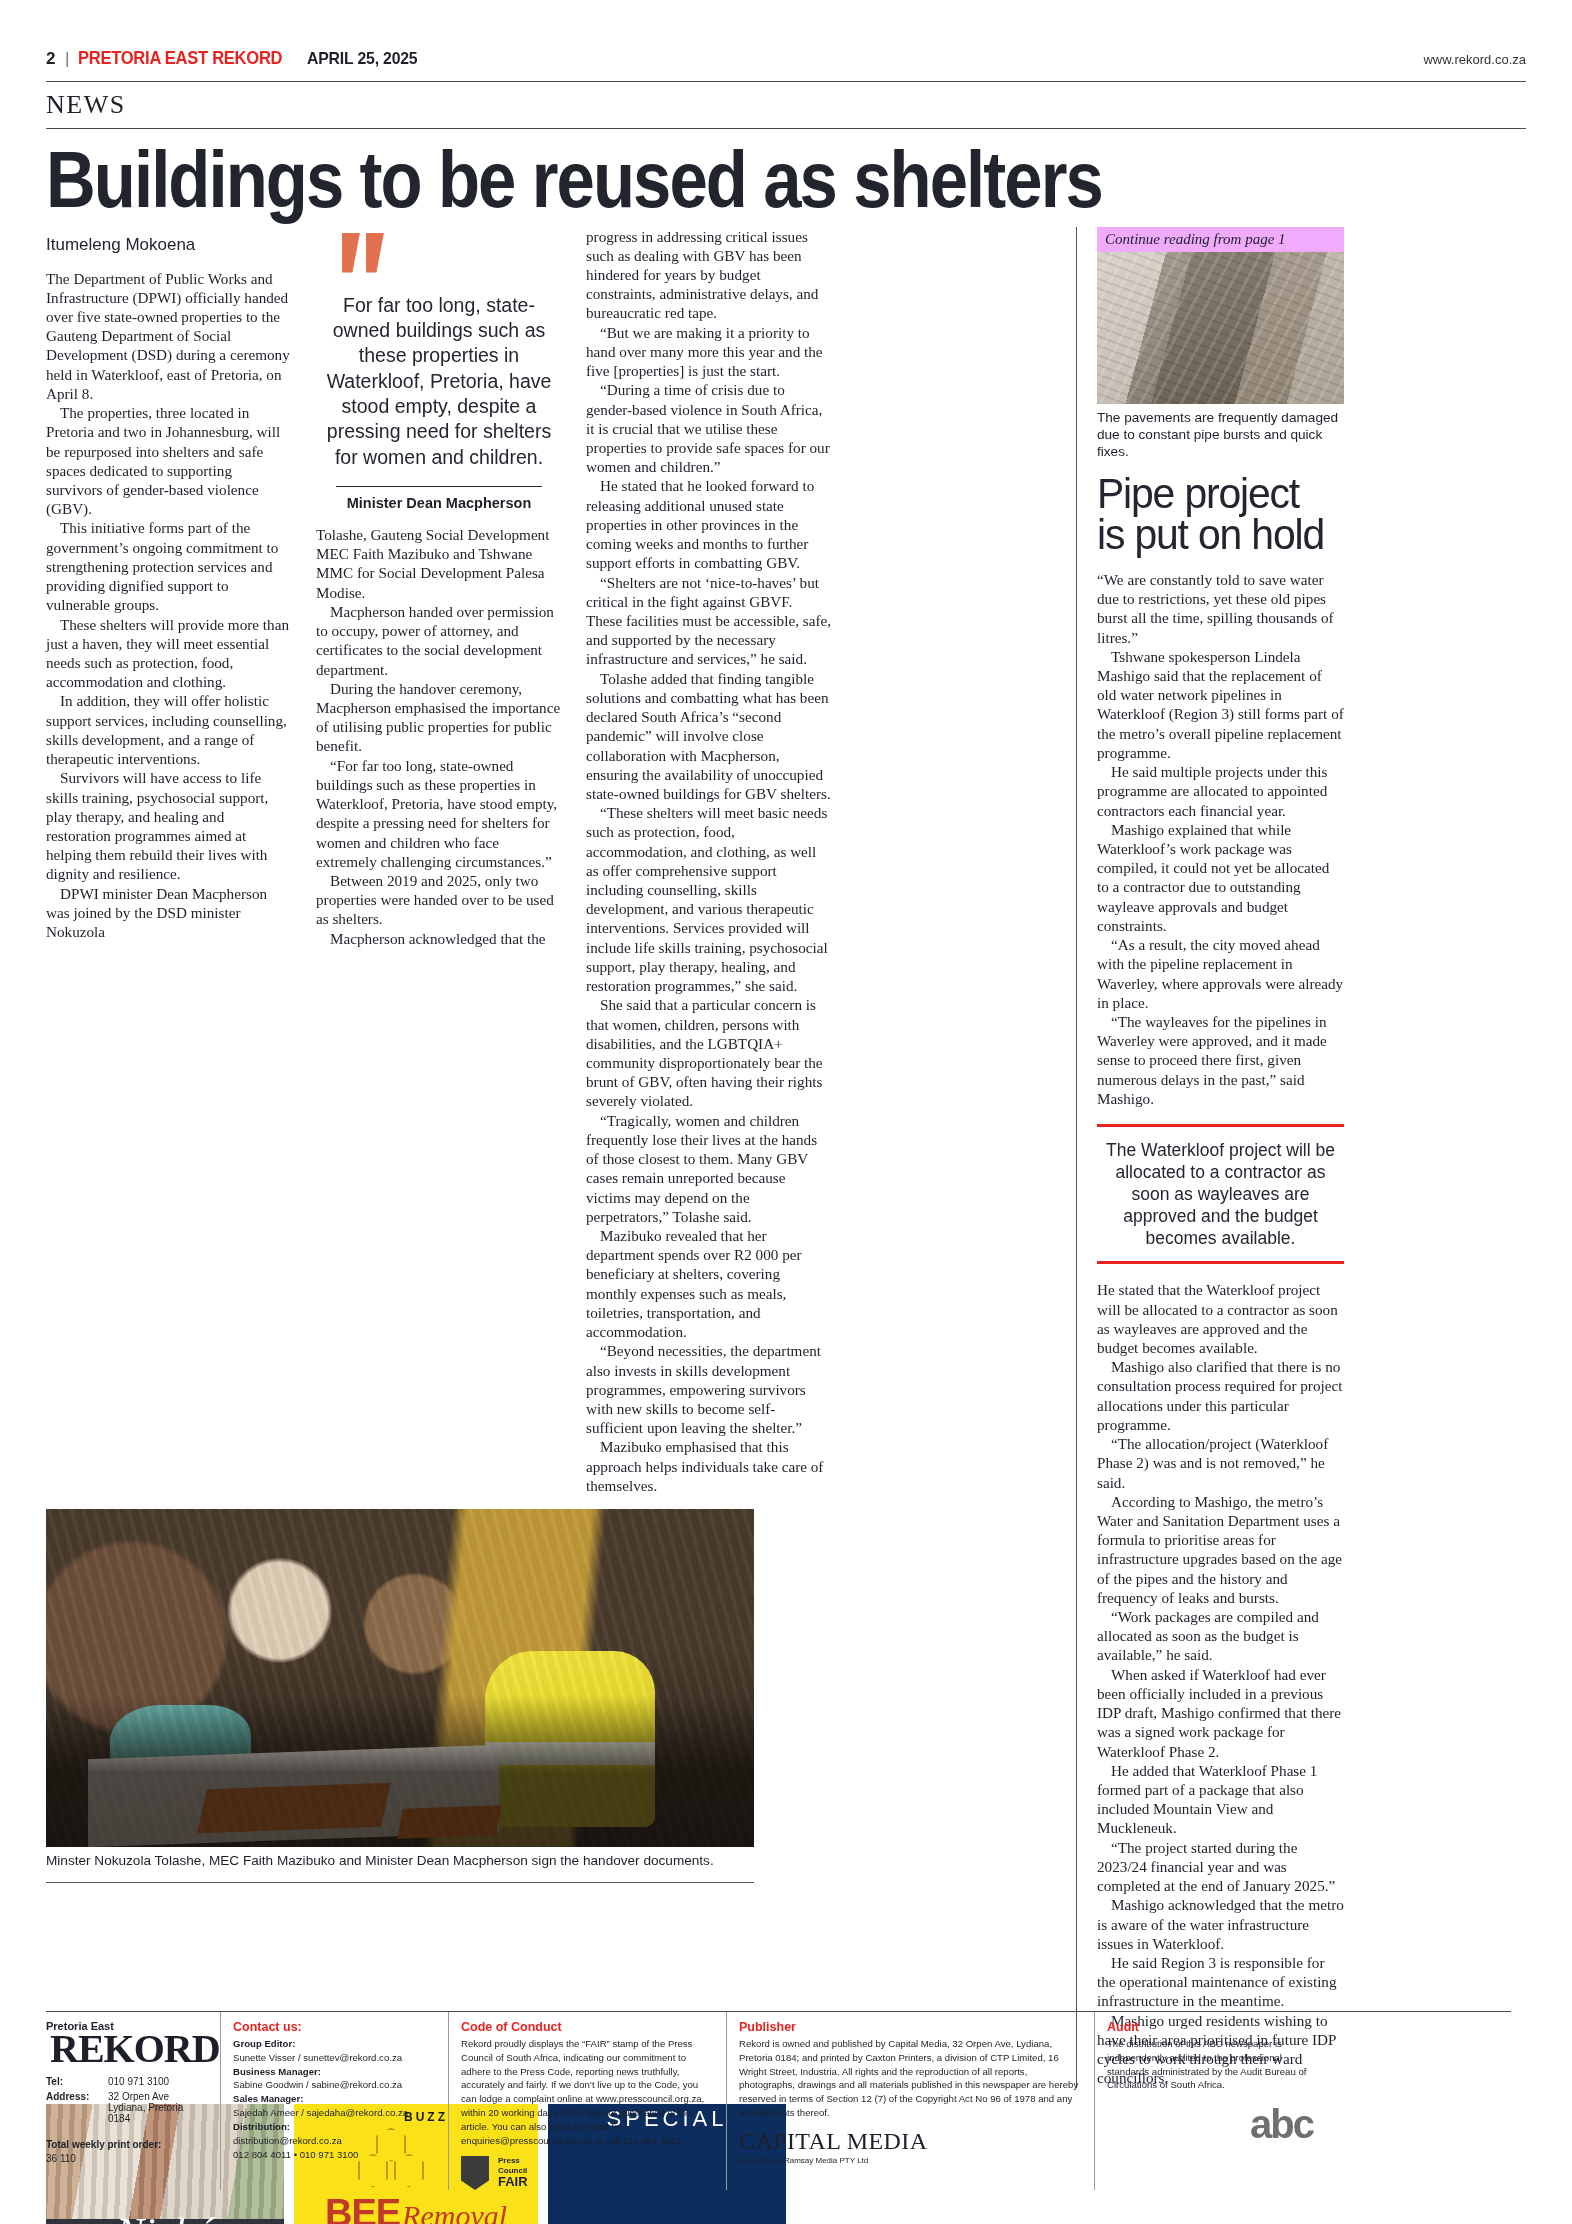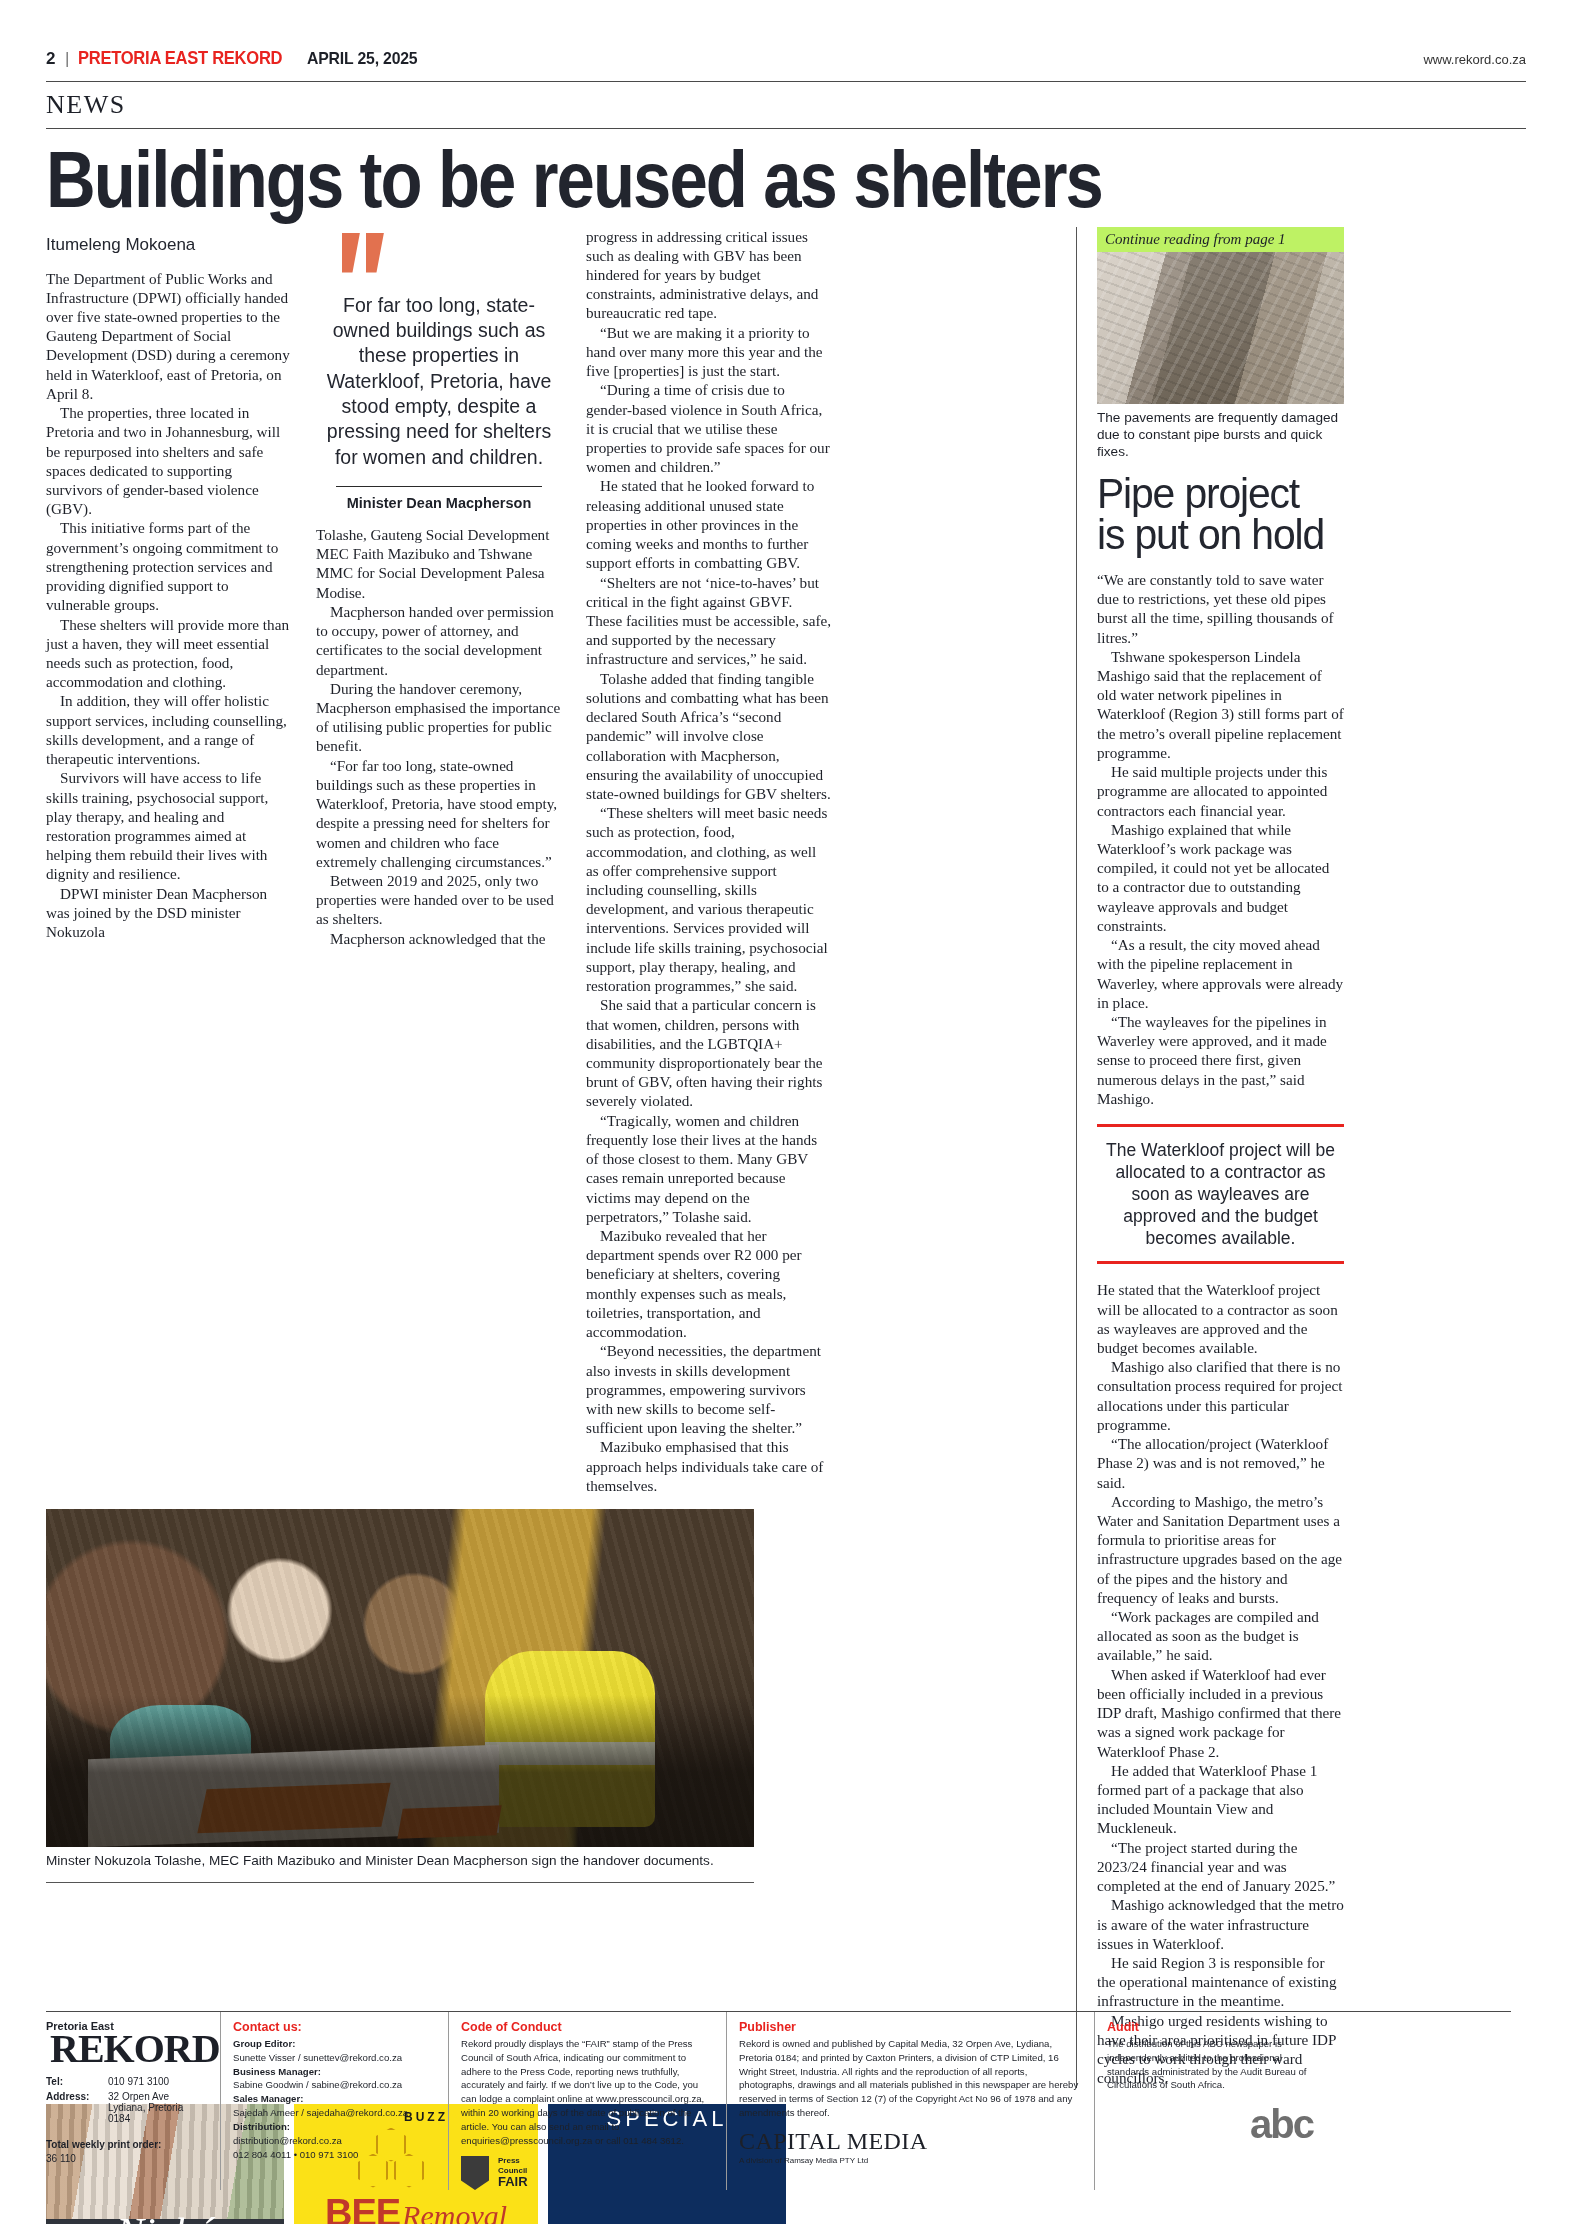--- a/index.html
+++ b/index.html
@@ -79,21 +79,21 @@
     padding:0 4px;
   }
   .pull-rule { border-top:1.8px solid #2a2a2a; margin:16px 20px 8px; }
   .pull-attrib {
     font-family:"Liberation Sans", sans-serif; font-weight:bold;
     font-size:14.5px; text-align:center; margin-bottom:14px;
   }
 
   
   .cont-band {
-    background:#bef264; font-family:"Liberation Serif", serif; font-style:italic;
+    background:#f0abfc; font-family:"Liberation Serif", serif; font-style:italic;
     font-size:15px; padding:4px 8px; display:inline-block; width:100%;
   }
   .photo { width:100%; background:#b4ab9c; position:relative; overflow:hidden; }
   .photo-pipe { height:152px;
      background:
       linear-gradient(160deg, rgba(255,255,255,.22), rgba(0,0,0,.1)),
       linear-gradient(105deg,#cfc6ba 0 24%, #8d8173 24% 33%, #6e6354 33% 62%, #9c8f7d 62% 80%, #bdb3a4 80% 100%);
   }
   .photo-pipe:after{
     content:""; position:absolute; inset:0;

